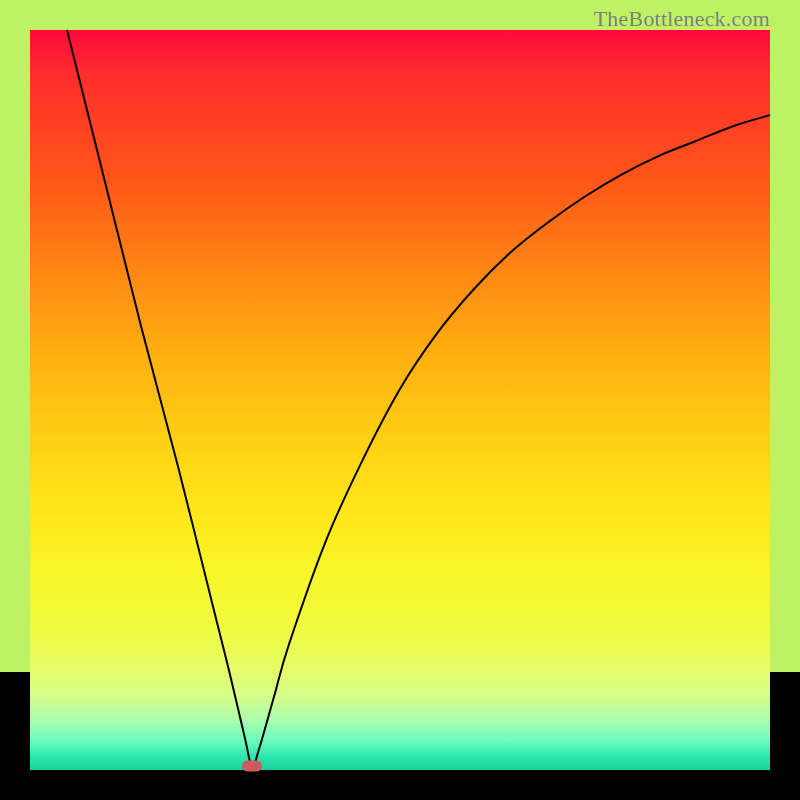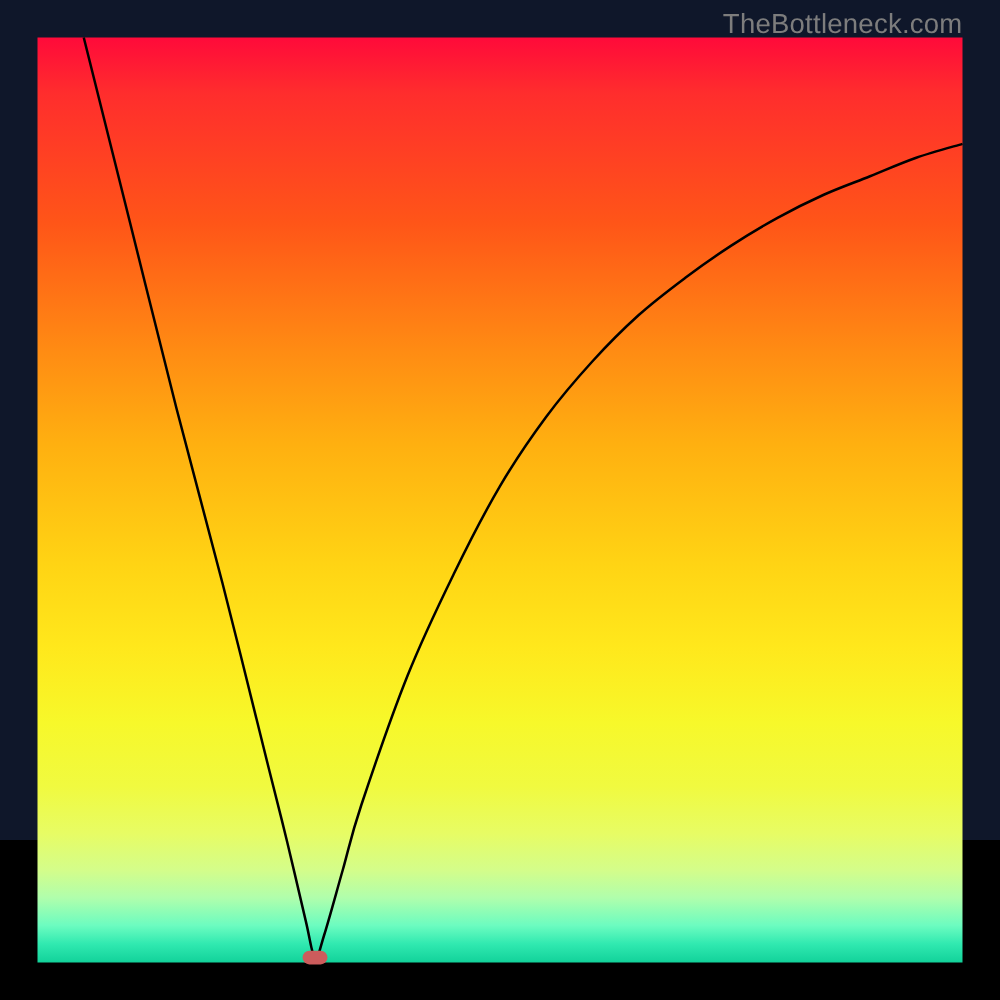--- a/index.html
+++ b/index.html
@@ -8,21 +8,22 @@
     width: 800px;
     height: 800px;
     overflow: hidden;
     background: #000;
     font-family: Arial, Helvetica, sans-serif;
   }
   .frame {
     width: 800px;
     height: 672px;
     position: relative;
-    background: #0f172a;
+    background: #bef264;
+    font-family: Liberation Serif, serif;
   }
   .plot-area {
     position: absolute;
     left: 30px;
     top: 30px;
     width: 740px;
     height: 740px;
     background: linear-gradient(to bottom,
       #ff0a3a 0%,
       #ff2d2d 6%,

